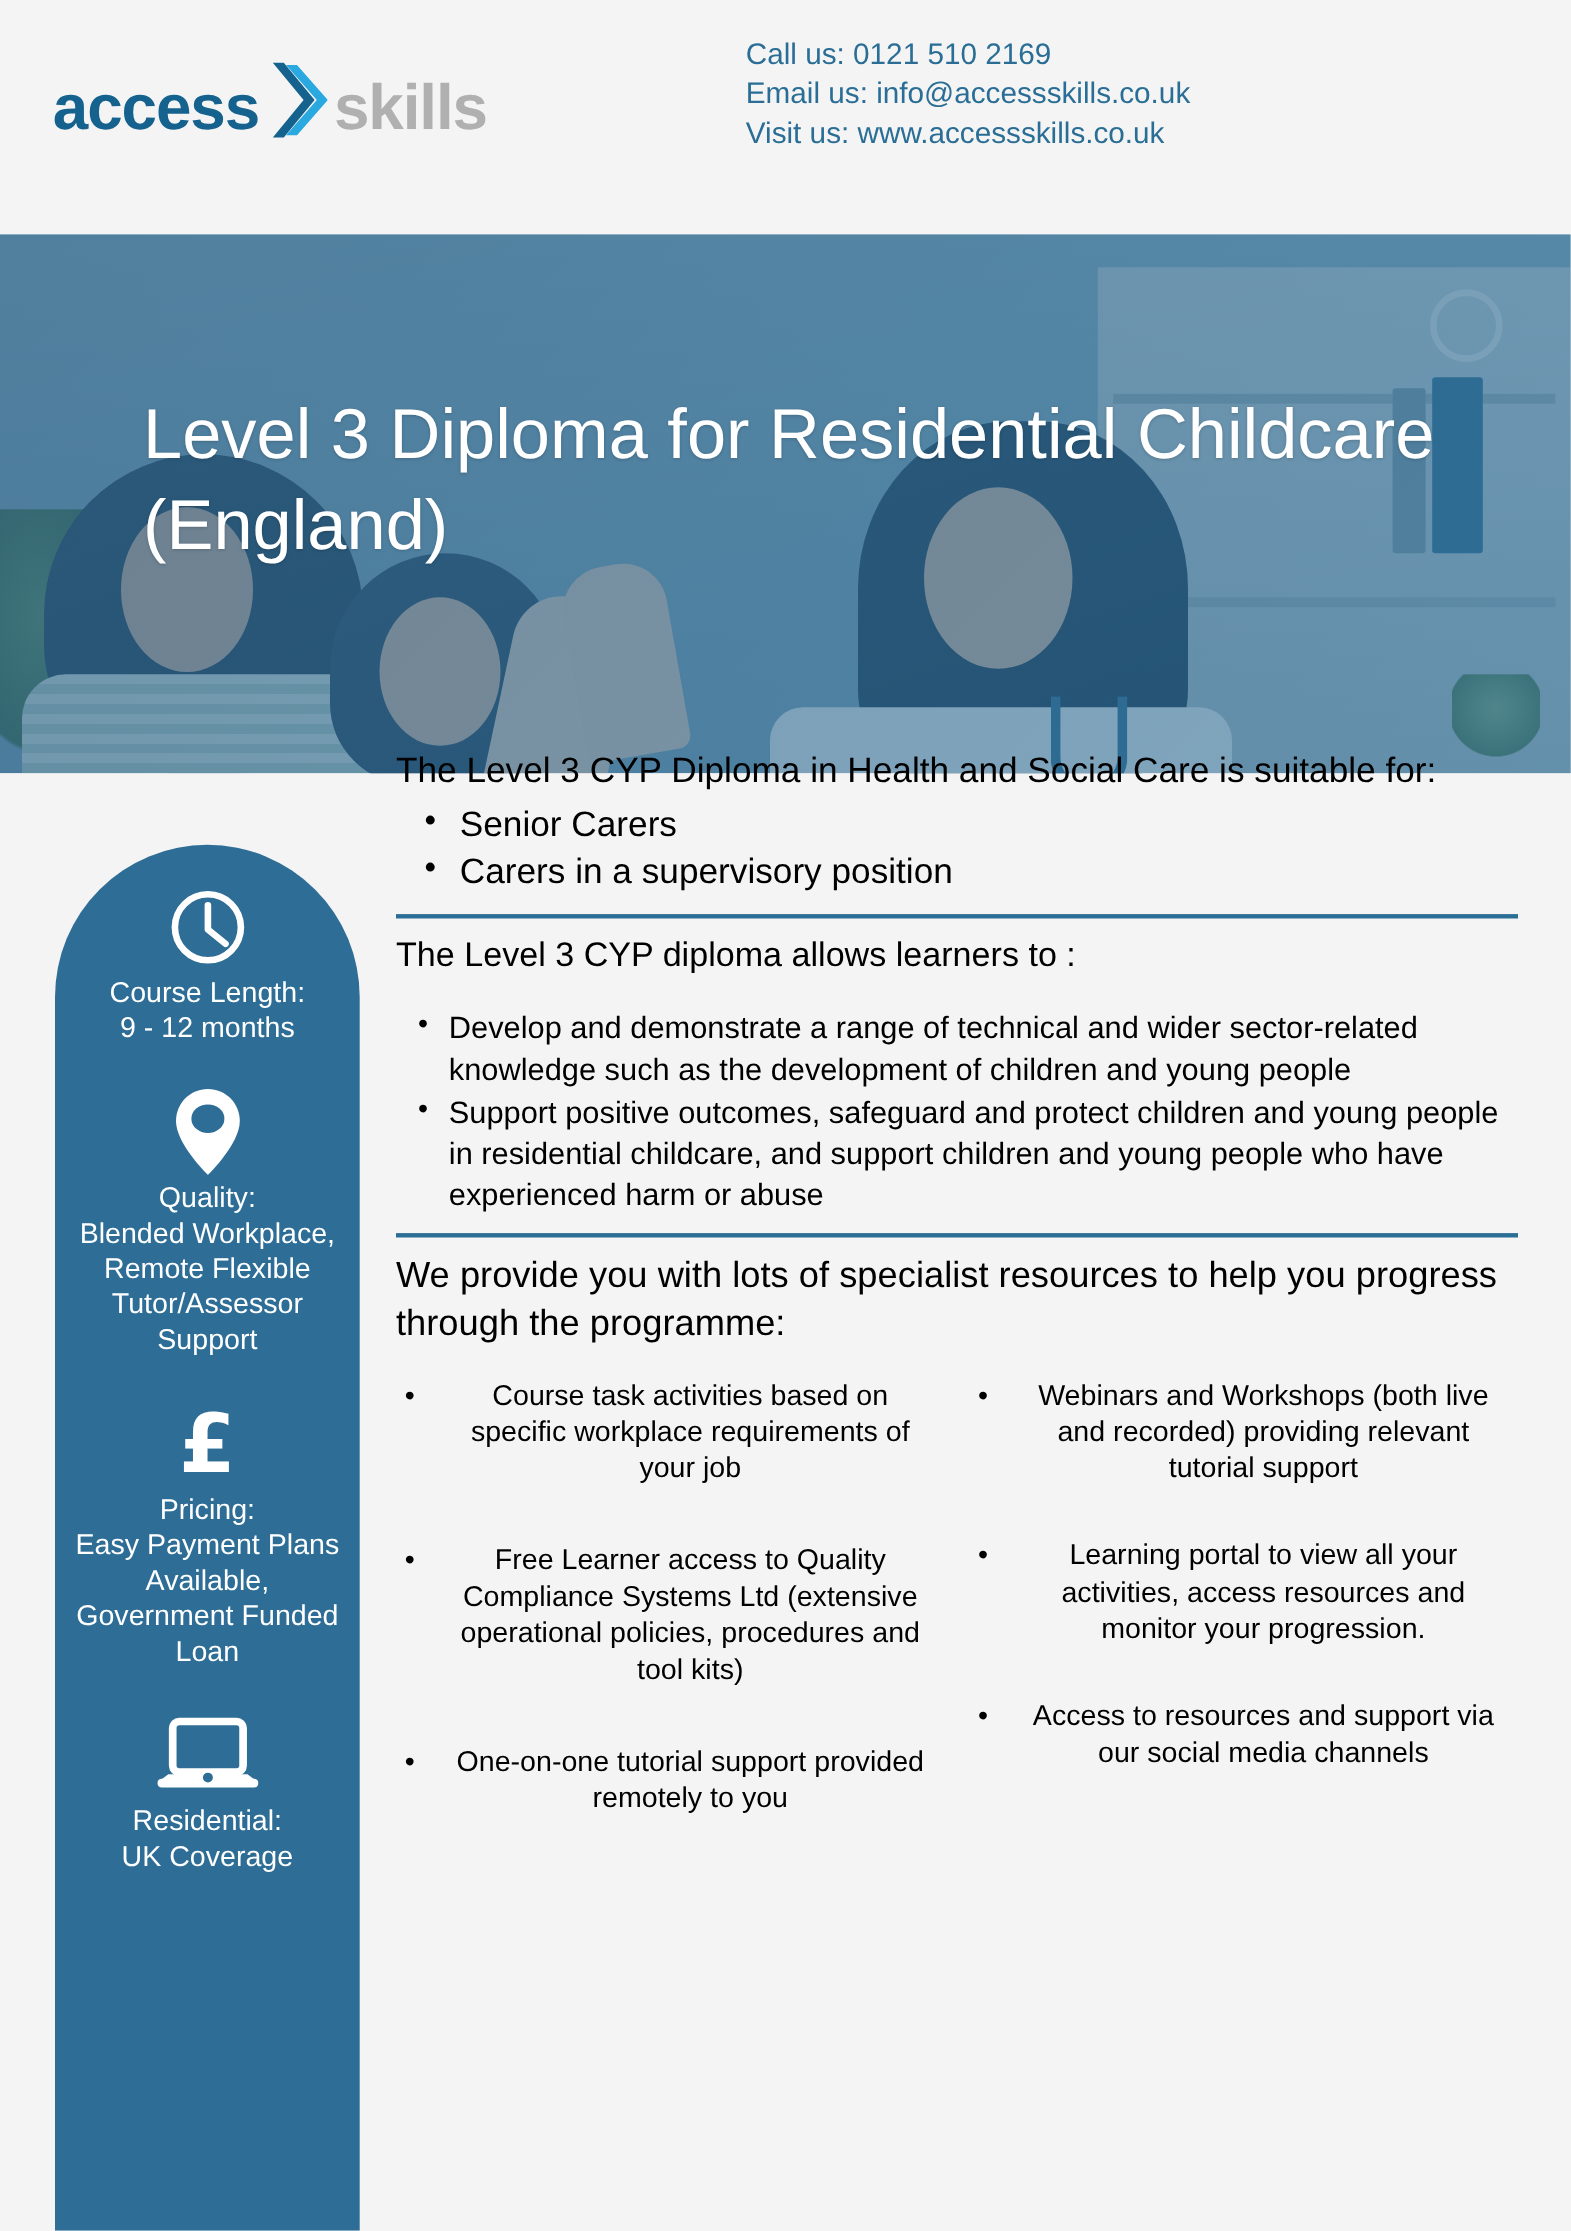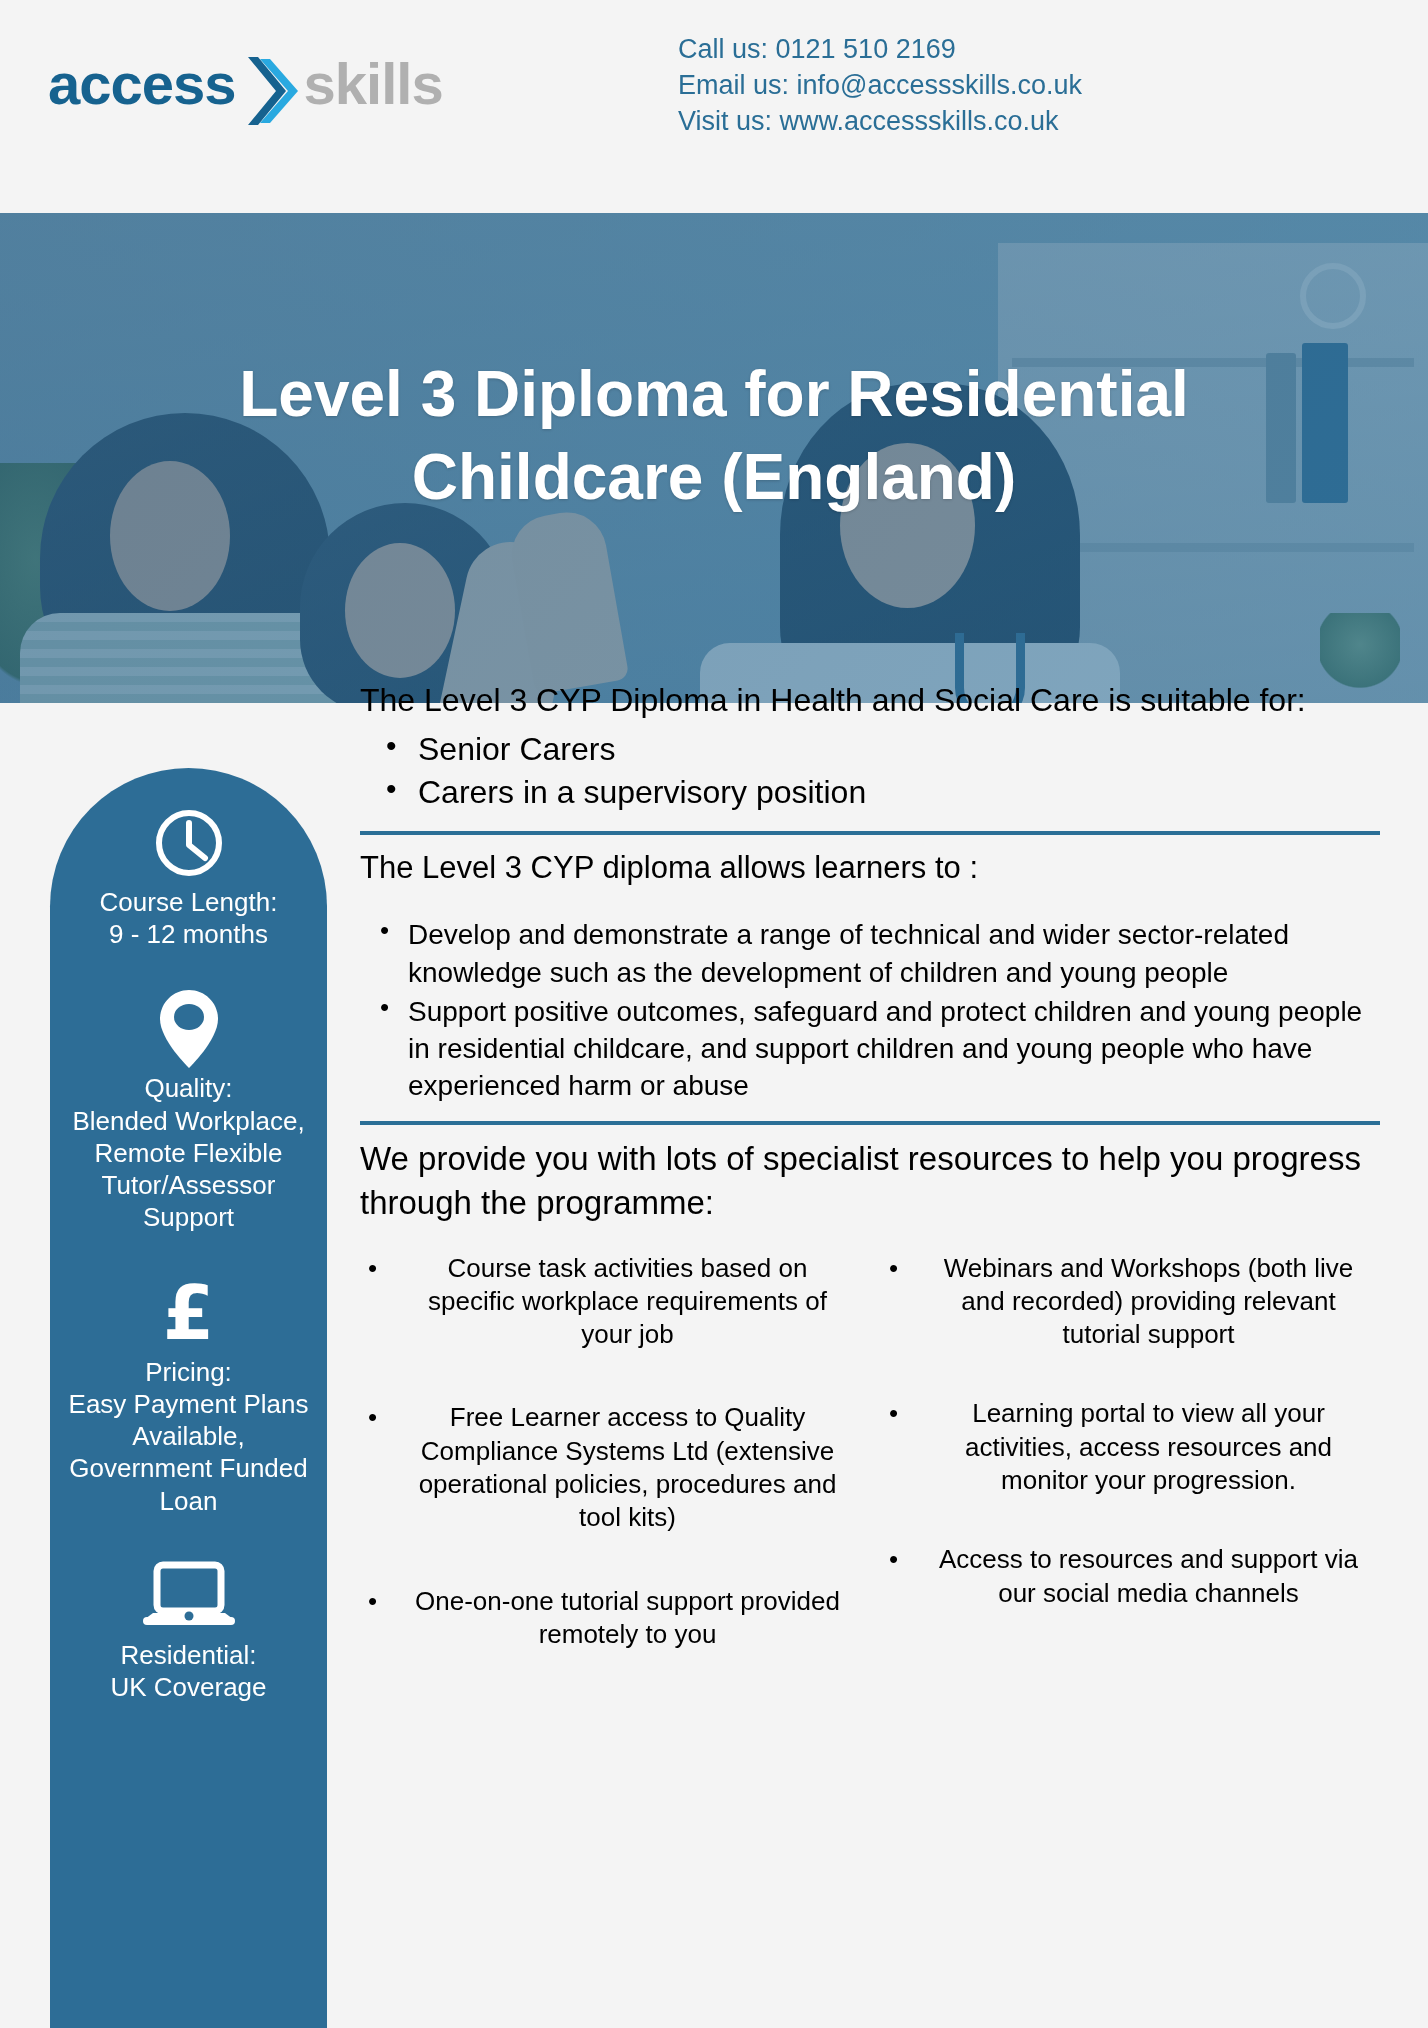--- a/index.html
+++ b/index.html
@@ -9,21 +9,21 @@
     font-family:"Liberation Sans", sans-serif;
     overflow:hidden;
   }
   .page { position:relative; width:1428px; height:2028px; background:#f4f4f4; }
 
   
   .header {
     position:absolute; left:0; top:0; width:1428px; height:213px;
     background:#f4f4f4;
   }
-  .logo { position:absolute; left:48px; top:55px; display:flex; align-items:flex-start; }
+  .logo { position:absolute; left:48px; top:55px; display:flex; align-items:flex-end; }
   .logo-access {
     font-size:58px; font-weight:bold; color:#16628f; letter-spacing:-1px;
     line-height:1;
   }
   .logo-chev { position:relative; width:52px; height:72px; margin:0 6px 0 10px; }
   .logo-chev svg { display:block; }
   .logo-skills {
     font-size:58px; font-weight:bold; color:#b0b0b0; letter-spacing:-1px;
     line-height:1;
   }
@@ -37,23 +37,23 @@
   .hero {
     position:absolute; left:0; top:213px; width:1428px; height:490px;
     overflow:hidden;
   }
   .hero-photo { position:absolute; inset:0; }
   .hero-overlay {
     position:absolute; inset:0;
     background:linear-gradient(135deg, rgba(43,96,134,.62), rgba(46,110,150,.58));
   }
   .hero-title {
-    position:absolute; left:0; right:0; top:140px;
-    text-align:center; color:#ffffff;
-    font-size:64px; line-height:1.3; font-weight:700;
+    position:absolute; left:10px; right:0; top:140px;
+    text-align:left; color:#ffffff;
+    font-size:64px; line-height:1.3; font-weight:400;
     text-shadow:0 1px 3px rgba(0,0,0,.18);
     padding:0 120px;
   }
 
   
   .p-wall   { position:absolute; inset:0; background:linear-gradient(180deg,#8fb3c6,#7ba2ba); }
   .p-shelf  { position:absolute; right:0; top:30px; width:430px; height:460px;
               background:linear-gradient(180deg,#c9d6de,#aebfca); }
   .p-shelf:before { content:""; position:absolute; left:14px; top:115px; width:402px; height:9px; background:#9fb2bd; }
   .p-shelf:after  { content:""; position:absolute; left:14px; top:300px; width:402px; height:9px; background:#9fb2bd; }

